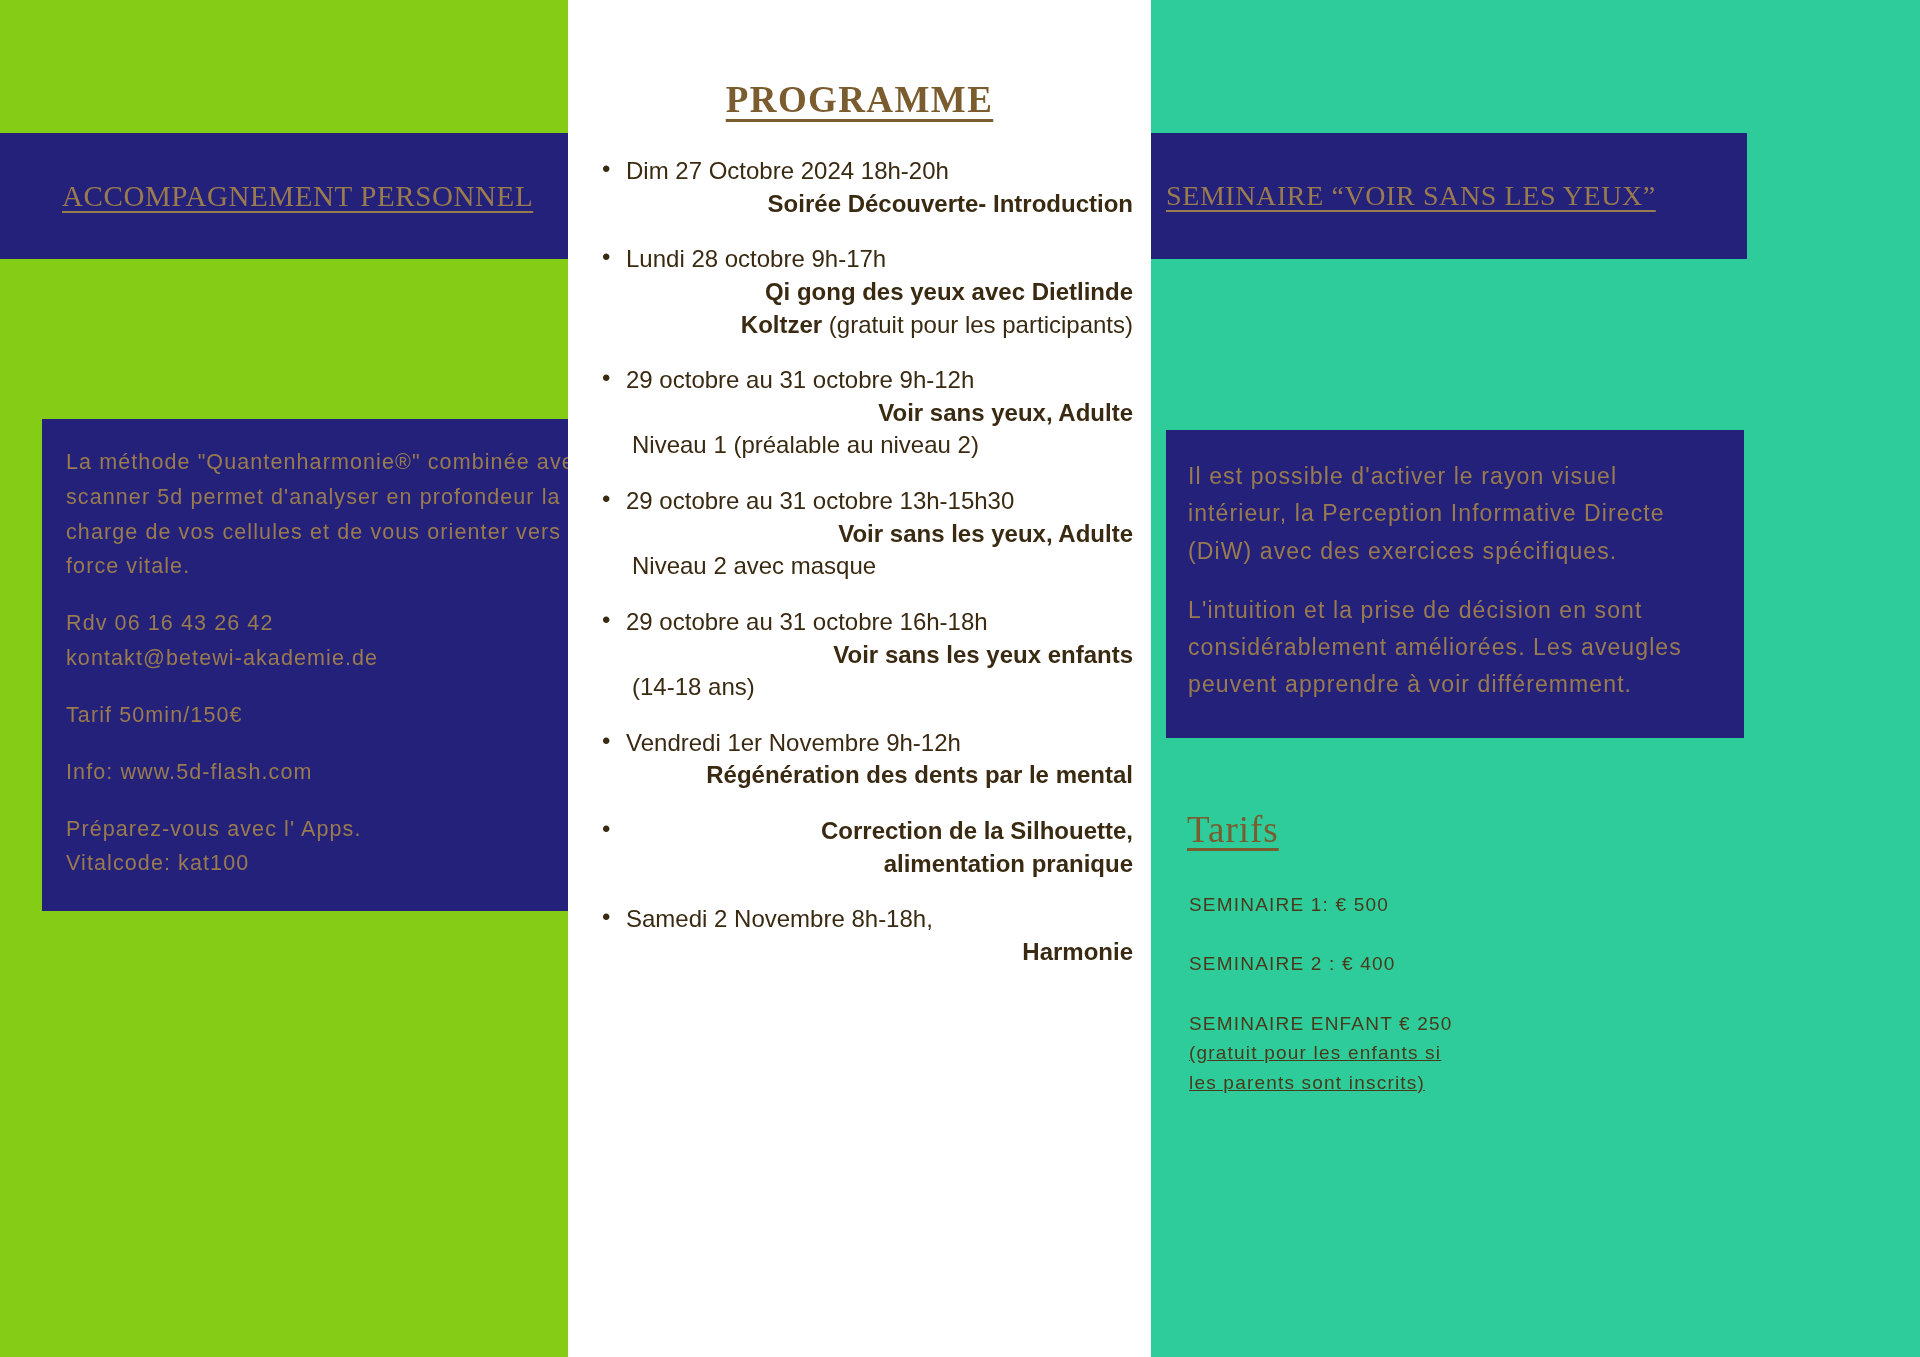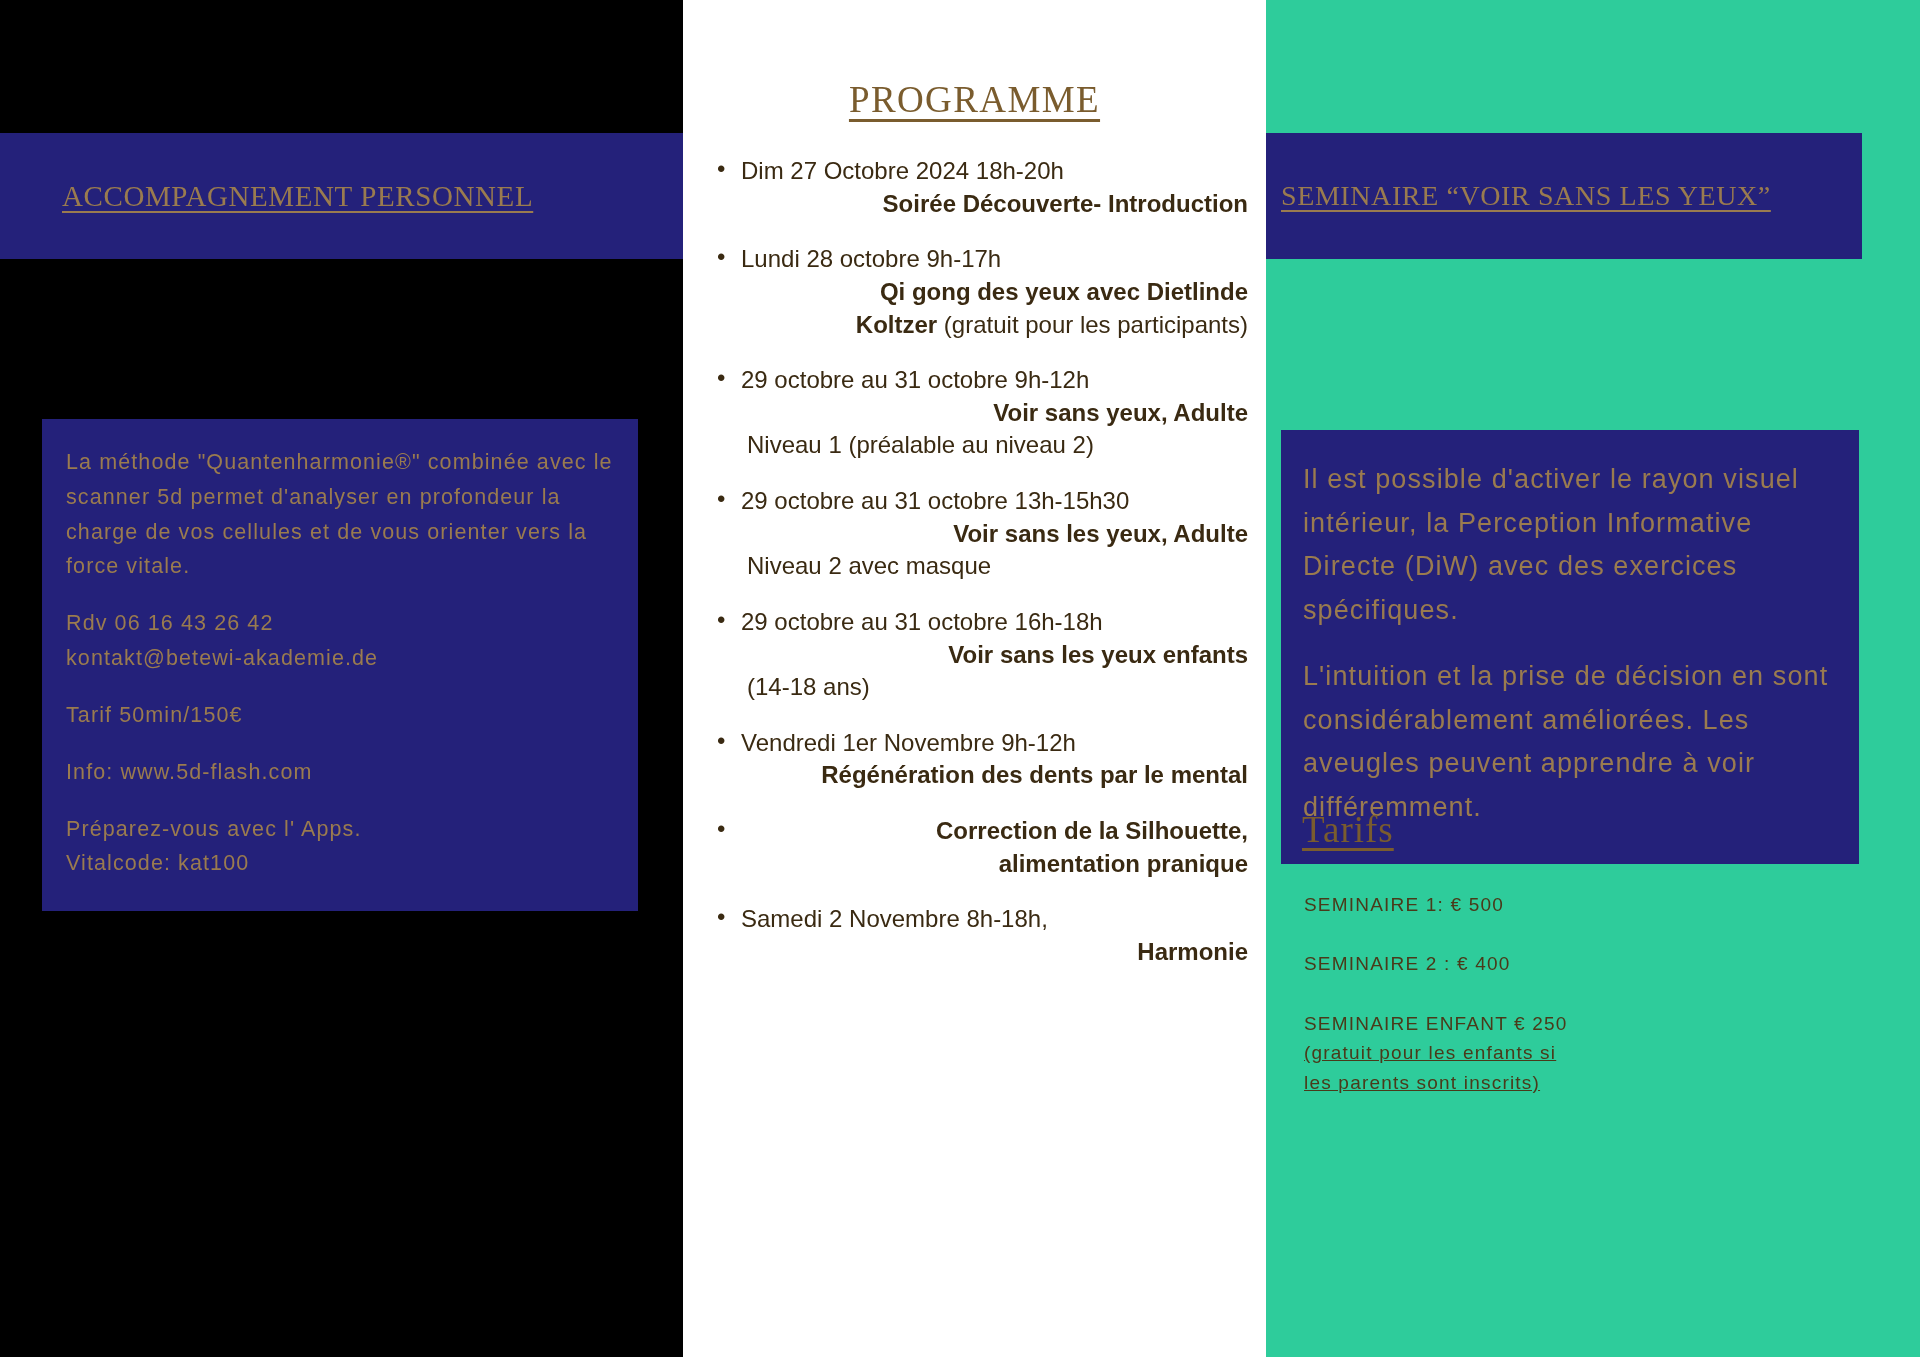--- a/index.html
+++ b/index.html
@@ -20,21 +20,21 @@
     display: flex;
     flex-direction: row;
   }
 
   
   .col {
     position: relative;
     height: 100%;
     box-sizing: border-box;
   }
-  .col-left  { width: 683px;  background: #000000; }
+  .col-left  { width: 568px;  background: #84cc16; }
   .col-mid   { width: 583px;  background: #FFFFFF; }
   .col-right { width: 596px;  background: #2ECC9B; }
 
   
   .banner {
     position: absolute;
     left: 0;
     top: 133px;
     width: 100%;
     height: 126px;
@@ -69,37 +69,37 @@
     width: 596px;
     padding: 26px 24px 30px 24px;
     font-size: 21.5px;
     box-sizing: border-box;
   }
   .infobox-right {
     left: 15px;
     top: 430px;
     width: 578px;
     padding: 28px 26px 34px 22px;
-    font-size: 27px;
+    font-size: 23px;
     box-sizing: border-box;
   }
   .infobox p { margin: 0; }
   .spacer { height: 22px; }
 
   
   .prog-title {
     text-align: center;
     color: #7A5C2E;
     font-family: "Liberation Serif", serif;
     font-size: 37px;
     letter-spacing: 1.4px;
     text-decoration: underline;
     text-underline-offset: 7px;
     margin: 78px 0 0 0;
-    font-weight: normal;
+    font-weight: bold;
   }
   .prog-list {
     margin: 34px 0 0 0;
     padding: 0 18px 0 28px;
     list-style: none;
   }
   .prog-item {
     position: relative;
     margin-bottom: 23px;
     color: #3A2A12;

